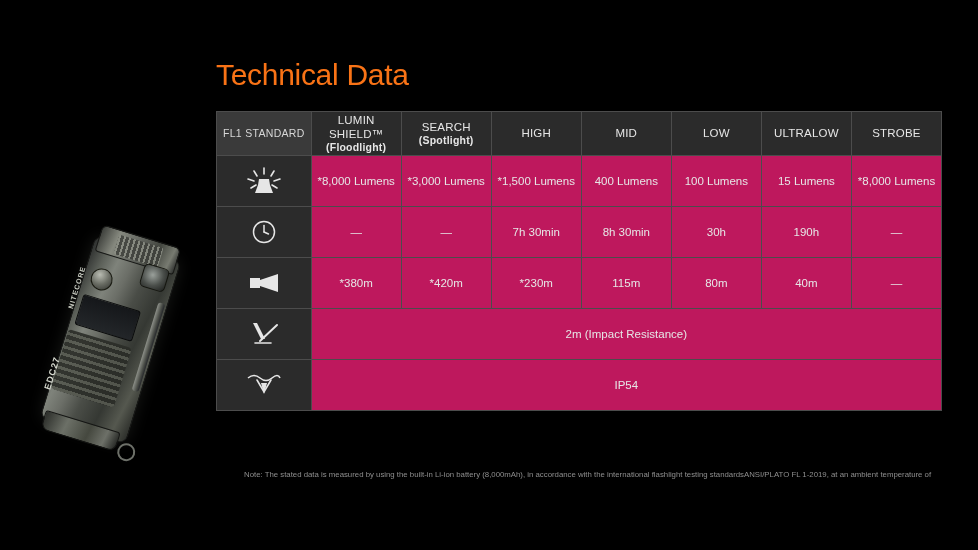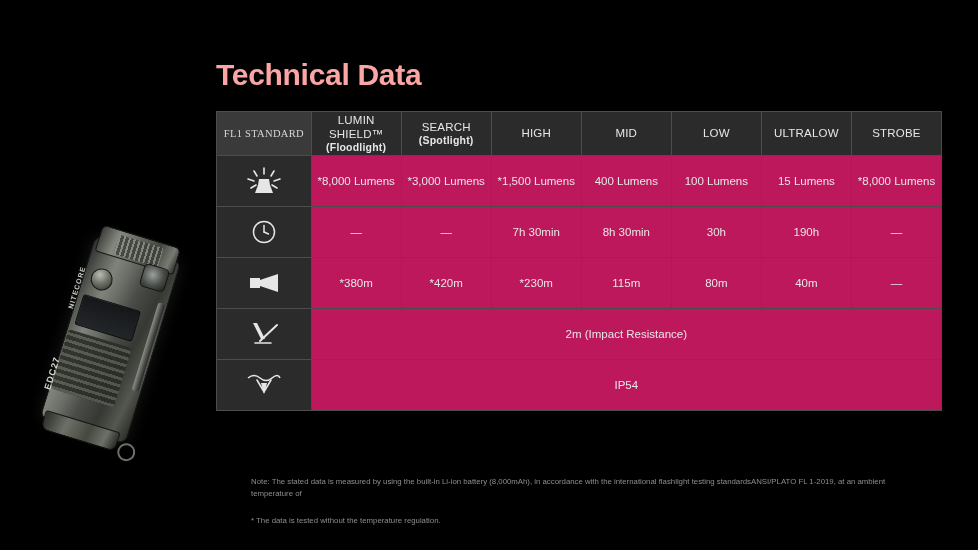--- a/index.html
+++ b/index.html
@@ -163,23 +163,23 @@
     border: 2px solid #6d7069;
     border-radius: 50%;
   }
 
   
   .title {
     position: absolute;
     left: 216px;
     top: 58px;
     font-size: 30px;
-    font-weight: bold;
+    font-weight: normal;
     letter-spacing: -0.3px;
-    color: #fca5a5;
+    color: #f97316;
   }
 
   
   .table-wrap {
     position: absolute;
     left: 216px;
     top: 111px;
     width: 726px;
   }
   table.tech {
@@ -202,21 +202,20 @@
     font-weight: bold;
     line-height: 1.25;
     font-size: 11px;
     letter-spacing: 0.2px;
   }
   .hdr-row th.first {
     background: #3a3a3a;
     color: #d7d7d7;
     font-size: 10.5px;
     letter-spacing: 0.3px;
-    font-family: Liberation Serif, serif;
   }
   .hdr-sub {
     display: block;
     font-weight: bold;
     font-size: 10.5px;
   }
   .data-row td {
     height: 50px;
     background: #be185d;
     font-size: 12px;
@@ -243,21 +242,21 @@
   
   .notes {
     position: absolute;
     left: 216px;
     top: 461px;
     width: 726px;
     color: #8e8e8e;
     font-size: 7.8px;
     line-height: 1.55;
   }
-  .notes p { margin: 15px; padding-left: 20px; }
+  .notes p { margin: 8px; padding-left: 20px; }
 </style>
 </head>
 <body>
 
 <div class="page">
 
   <div class="product-area">
     <div class="flashlight">
       <div class="body-main"></div>
       <div class="head-block">
@@ -388,16 +387,15 @@
             </svg>
           </td>
           <td colspan="7">IP54</td>
         </tr>
       </tbody>
     </table>
   </div>
 
   <div class="notes">
     <p>Note: The stated data is measured by using the built-in Li-ion battery (8,000mAh), in accordance with the international flashlight testing standardsANSI/PLATO FL 1-2019, at an ambient temperature of</p>
-    <p>* The data is tested without the temperature regulation.</p>
   </div>
 
 </div>
 
 </body></html>

